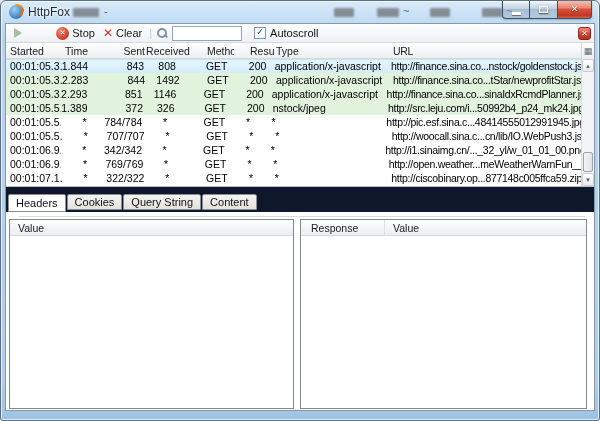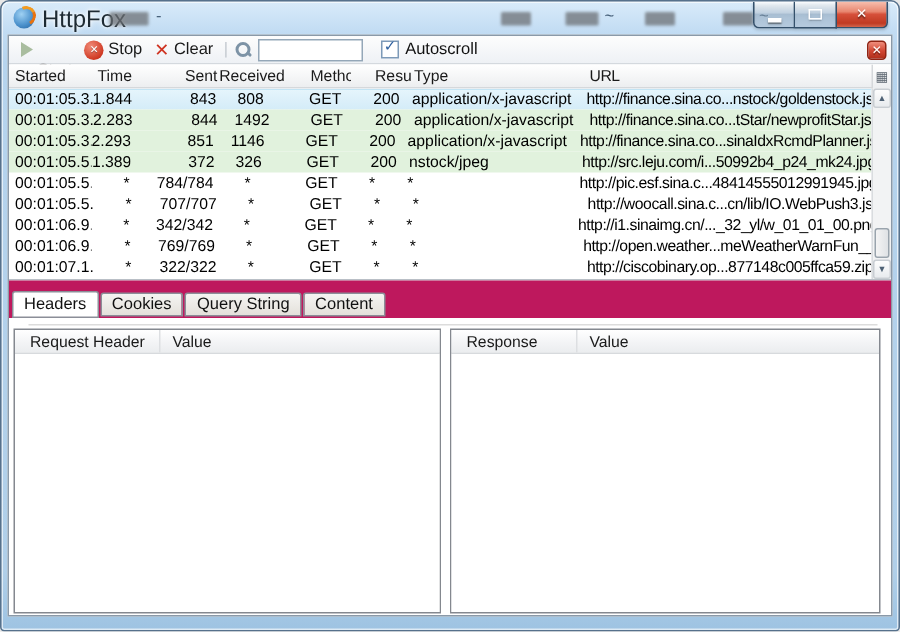--- a/index.html
+++ b/index.html
@@ -14,21 +14,21 @@
     overflow:hidden;
   }
 
   
   .titlebar{ position:absolute; left:0; top:0; right:0; height:22px; }
   .app-icon{ position:absolute; left:8px; top:4px; width:14px; height:14px; border-radius:50%;
     background:radial-gradient(circle at 38% 32%,#9fd1f3 0%,#4e93cd 55%,#1f5f9e 100%); }
   .app-icon:after{ content:""; position:absolute; right:-1px; top:-1px; width:9px; height:9px;
     border:2px solid transparent; border-right-color:#e8720f; border-top-color:#f29a1f;
     border-radius:50%; transform:rotate(18deg); }
-  .title-text{ position:absolute; left:27px; top:4px; font-size:16px; color:#1d2a33;
+  .title-text{ position:absolute; left:27px; top:4px; font-size:12px; color:#1d2a33;
     text-shadow:0 0 4px #fff,0 0 2px #fff; }
   .redact{ position:absolute; top:7px; height:9px; background:#6d7176; opacity:.75;
     filter:blur(1.2px); border-radius:1px; }
   .tb-mark{ position:absolute; top:4px; font-size:11px; color:#47617a; }
 
   .win-buttons{ position:absolute; right:7px; top:0; display:flex; height:18px;
     filter:drop-shadow(0 1px 1px rgba(0,0,0,.25)); }
   .win-btn{ width:28px; height:18px; border:1px solid #34506b; border-top:none;
     background:linear-gradient(180deg,rgba(255,255,255,.85),rgba(205,220,235,.5) 45%,rgba(150,175,200,.45) 50%,rgba(190,210,230,.55));
     display:flex; align-items:center; justify-content:center; position:relative; }
@@ -104,22 +104,22 @@
     background:#f2f3f4; border-left:1px solid #d9dcdf; }
   .scroll-arrow{ position:absolute; left:0; width:12px; height:13px; display:flex;
     align-items:center; justify-content:center; font-size:6px; color:#4f6275;
     background:linear-gradient(180deg,#fdfdfd,#e8ebee); border:1px solid #c9ced3; border-radius:2px; }
   .scroll-up{ top:0; }
   .scroll-down{ bottom:0; }
   .scroll-thumb{ position:absolute; left:1px; width:10px; height:20px; bottom:14px;
     background:linear-gradient(90deg,#f4f4f4,#dfe2e5); border:1px solid #9aa4ad; border-radius:2px; }
 
   
-  .tabstrip{ position:absolute; left:0; right:0; top:163px; height:25px; background:#be185d;
-    padding:7px 0 0 2px; display:flex; align-items:center; font-size:11px; color:#111; }
+  .tabstrip{ position:absolute; left:0; right:0; top:163px; height:25px; background:#0f172a;
+    padding:7px 0 0 2px; display:flex; align-items:flex-start; font-size:11px; color:#111; }
   .tab{ height:16px; line-height:15px; padding:0 7px; margin-right:1px;
     background:linear-gradient(180deg,#f5f4f2,#e4e1db);
     border:1px solid #8b8e98; border-radius:2px 2px 0 0; }
   .tab.active{ height:18px; line-height:17px; background:#fff; position:relative; z-index:2; }
 
   
   .panel-area{ position:absolute; left:0; right:0; top:188px; bottom:0; background:#fff; }
   .panel-topline{ position:absolute; left:13px; right:9px; top:4px; border-top:1px solid #dcdcdc; }
   .hpanel{ position:absolute; top:7px; height:190px; border:1px solid #84888f; background:#fff; }
   .hpanel.left{ left:3px; width:285px; }
@@ -315,21 +315,20 @@
         <div class="tab">
     <span>Content</span>
   </div>
       </div>
 
     <div class="panel-area">
       <div class="panel-topline"></div>
 
       <div class="hpanel left">
         <div class="hpanel-header">
-          <div class="hp-col1">Request Header</div>
           <div class="hp-col2">Value</div>
         </div>
         <div class="hpanel-body"></div>
       </div>
 
       <div class="hpanel right">
         <div class="hpanel-header">
           <div class="hp-col1">Response Hea...</div>
           <div class="hp-col2">Value</div>
         </div>

